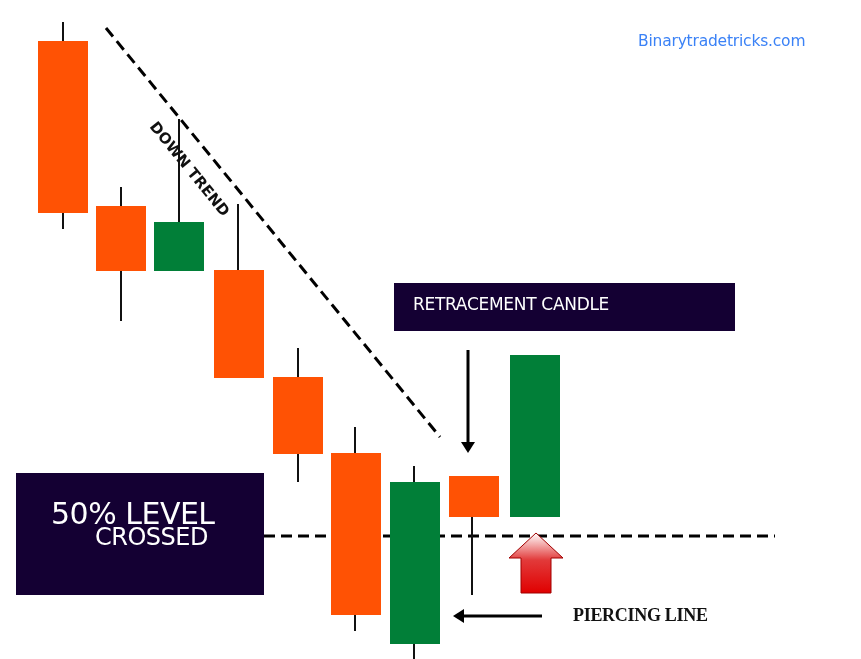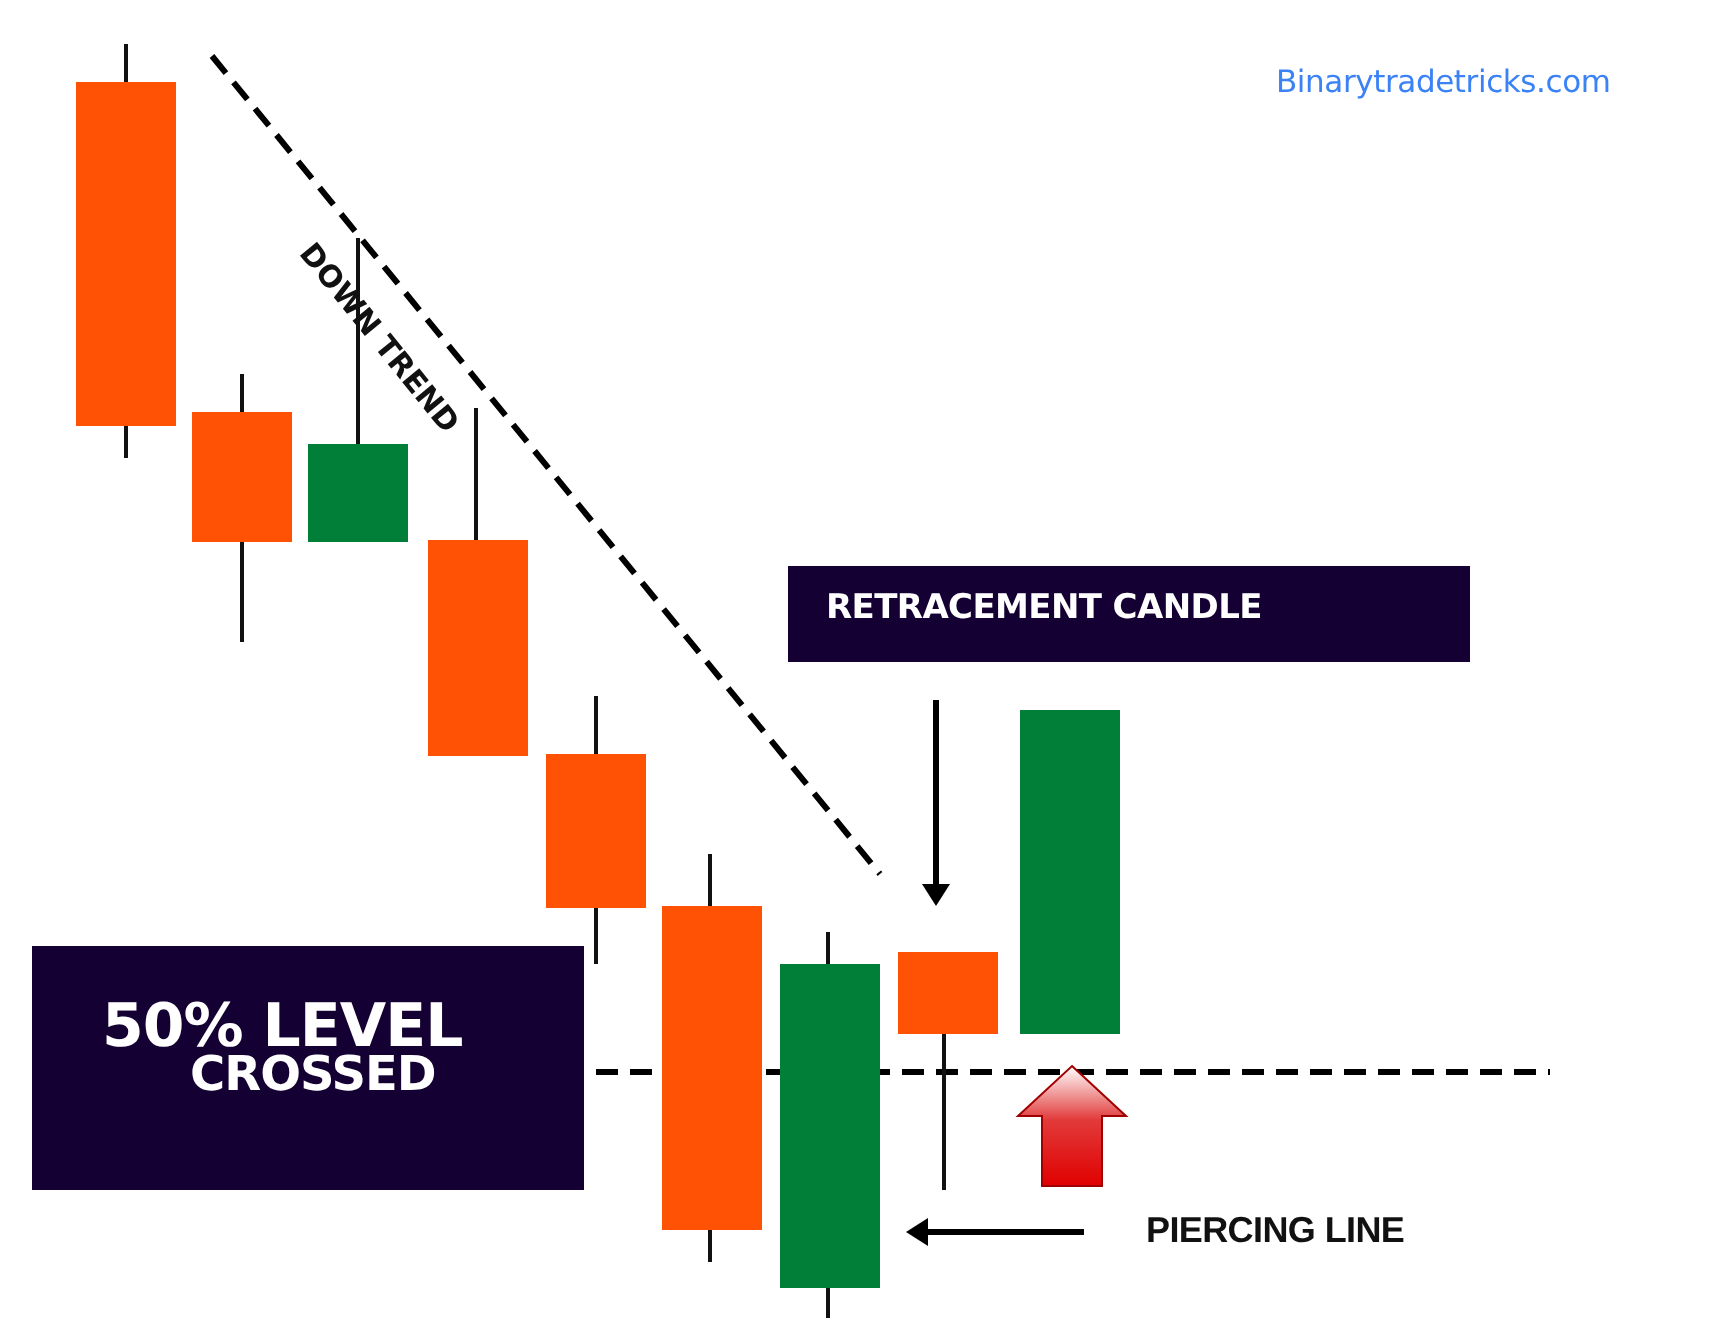--- a/index.html
+++ b/index.html
@@ -1,25 +1,25 @@
 <!DOCTYPE html>
 <html><head>
 <meta charset="utf-8">
 <style>
   html, body { margin:0; padding:0; background:#ffffff; }
   body { width:861px; height:659px; position:relative; overflow:hidden; font-family:"DejaVu Sans", sans-serif; }
   #chart { position:absolute; left:0; top:0; width:861px; height:659px; }
   .watermark { position:absolute; left:638px; top:32px; font-family:"DejaVu Sans", sans-serif; font-size:15.5px; color:#3b82f6; letter-spacing:-0.2px; }
-  .box { position:absolute; background:#140033; color:#ffffff; font-weight:bold; font-family:"DejaVu Sans", sans-serif; }
+  .box { position:absolute; background:#140033; color:#ffffff; font-weight:normal; font-family:"DejaVu Sans", sans-serif; }
   .retr-box { left:394px; top:283px; width:341px; height:48px; }
   .retr-box span { position:absolute; left:19px; top:11px; font-size:17px; letter-spacing:-0.3px; }
-  .lvl-box { left:16px; top:473px; width:248px; height:122px;padding-left:28px; }
+  .lvl-box { left:16px; top:473px; width:248px; height:122px; }
   .lvl-box .l1 { position:absolute; left:35px; top:23px; font-size:30px; letter-spacing:-0.5px; }
   .lvl-box .l2 { position:absolute; left:35px; top:50px; font-size:24px; letter-spacing:-0.5px;margin-left:44px; }
-  .piercing { position:absolute; left:573px; top:605px; font-size:18px; font-weight:bold; color:#111; letter-spacing:-0.3px; font-family:Liberation Sans, sans-serif; }
+  .piercing { position:absolute; left:573px; top:605px; font-size:18px; font-weight:bold; color:#111; letter-spacing:-0.3px; font-family:Liberation Serif, serif; }
   .downtrend { position:absolute; left:160px; top:118px; font-size:15px; font-weight:bold; color:#111; transform-origin:0 0; transform:rotate(51deg); white-space:nowrap; font-family:"DejaVu Sans", sans-serif; }
 </style>
 </head>
 <body>
 
 <svg id="chart" viewBox="0 0 861 659" xmlns="http://www.w3.org/2000/svg">
   <defs>
     <linearGradient id="upGrad" x1="0" y1="0" x2="0" y2="1">
       <stop offset="0" stop-color="#ffffff"></stop>
       <stop offset="0.45" stop-color="#e23a3a"></stop>

